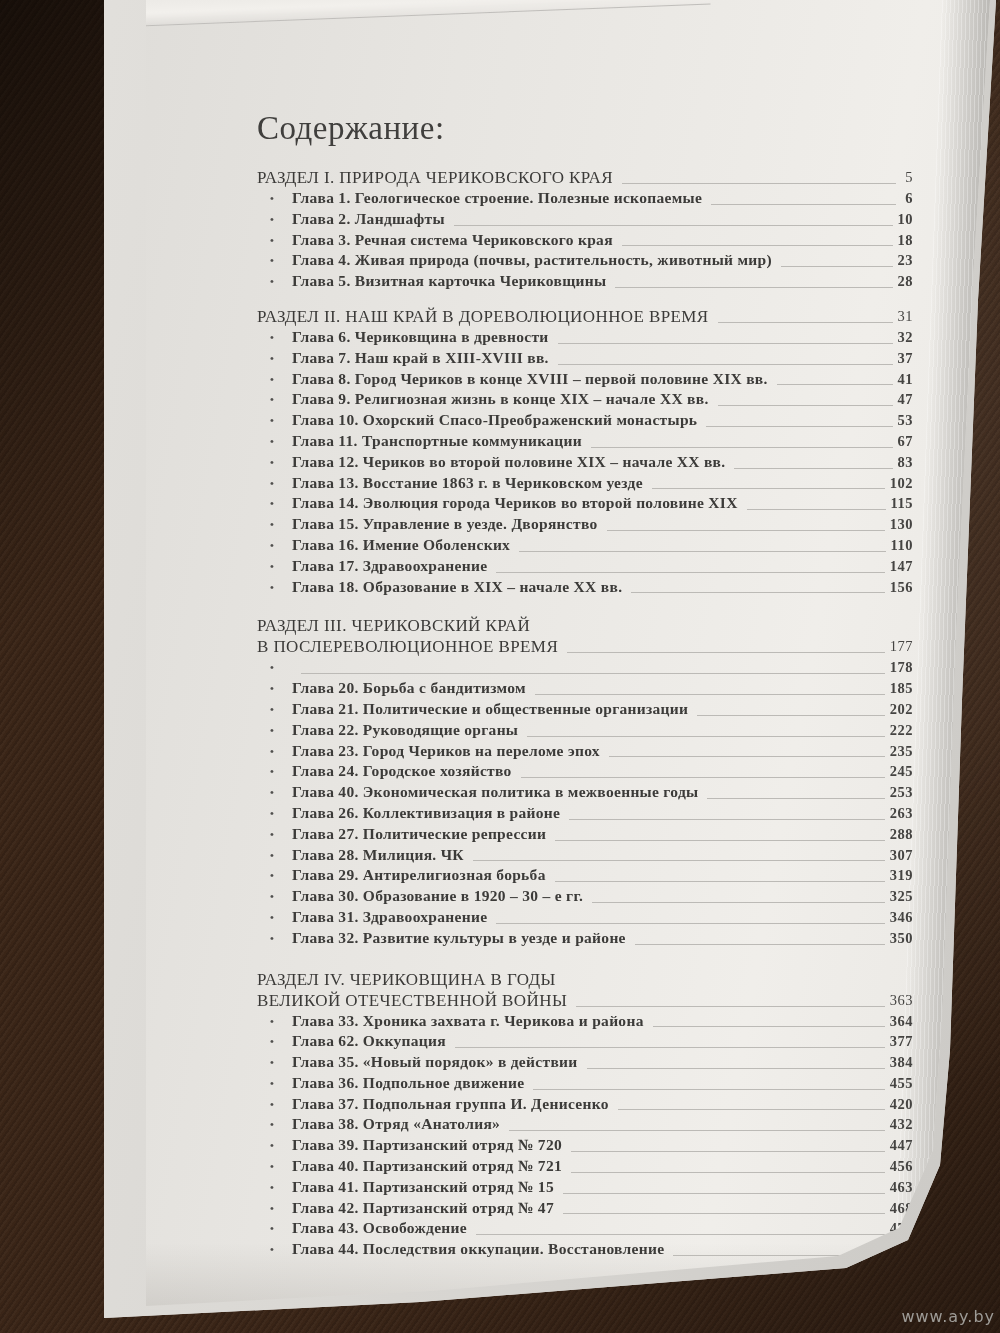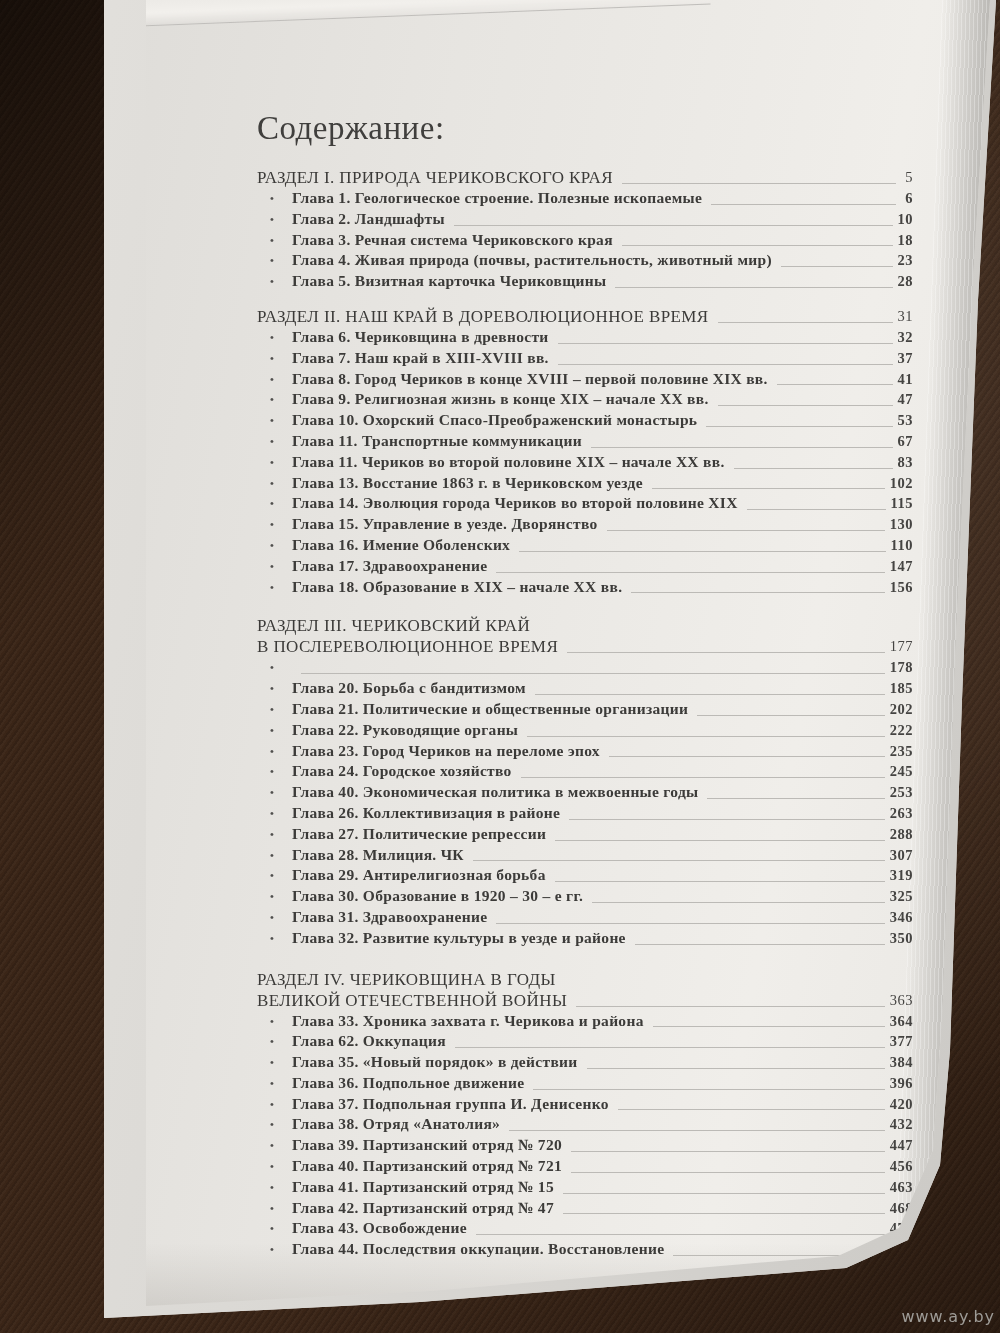--- a/index.html
+++ b/index.html
@@ -149,21 +149,21 @@
     <span class="pagenum">53</span>
   </div>
           <div class="row">
     <span class="bullet">•</span>
     <span class="label">Глава 11. Транспортные коммуникации</span>
     <span class="leader"></span>
     <span class="pagenum">67</span>
   </div>
           <div class="row">
     <span class="bullet">•</span>
-    <span class="label">Глава 11. Чериков во второй половине XIX – начале XX вв.</span>
+    <span class="label">Глава 12. Чериков во второй половине XIX – начале XX вв.</span>
     <span class="leader"></span>
     <span class="pagenum">83</span>
   </div>
           <div class="row">
     <span class="bullet">•</span>
     <span class="label">Глава 13. Восстание 1863 г. в Чериковском уезде</span>
     <span class="leader"></span>
     <span class="pagenum">102</span>
   </div>
           <div class="row">
@@ -316,21 +316,21 @@
           <div class="row">
     <span class="bullet">•</span>
     <span class="label">Глава 35. «Новый порядок» в действии</span>
     <span class="leader"></span>
     <span class="pagenum">384</span>
   </div>
           <div class="row">
     <span class="bullet">•</span>
     <span class="label">Глава 36. Подпольное движение</span>
     <span class="leader"></span>
-    <span class="pagenum">396</span>
+    <span class="pagenum">455</span>
   </div>
           <div class="row">
     <span class="bullet">•</span>
     <span class="label">Глава 37. Подпольная группа И. Денисенко</span>
     <span class="leader"></span>
     <span class="pagenum">420</span>
   </div>
           <div class="row">
     <span class="bullet">•</span>
     <span class="label">Глава 38. Отряд «Анатолия»</span>

